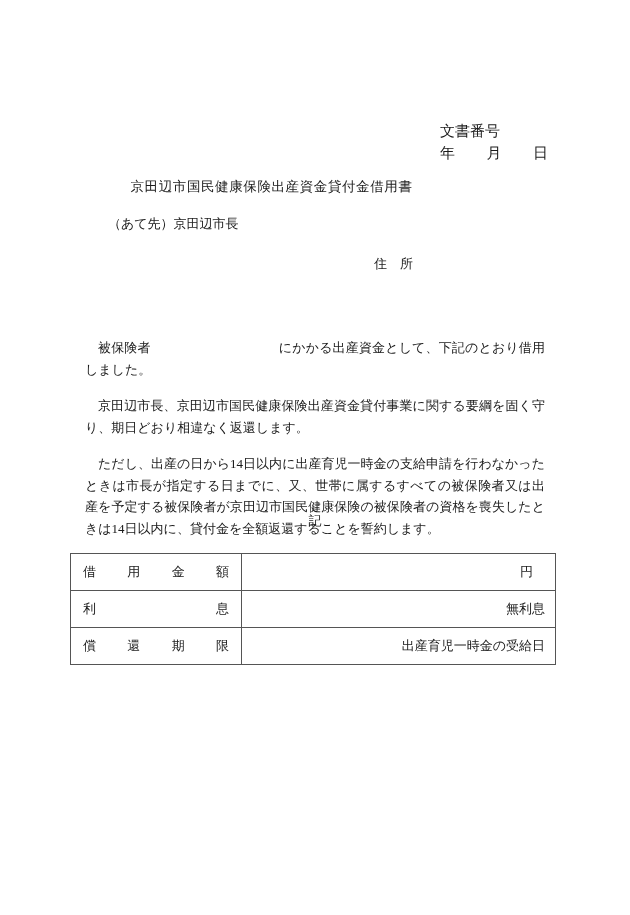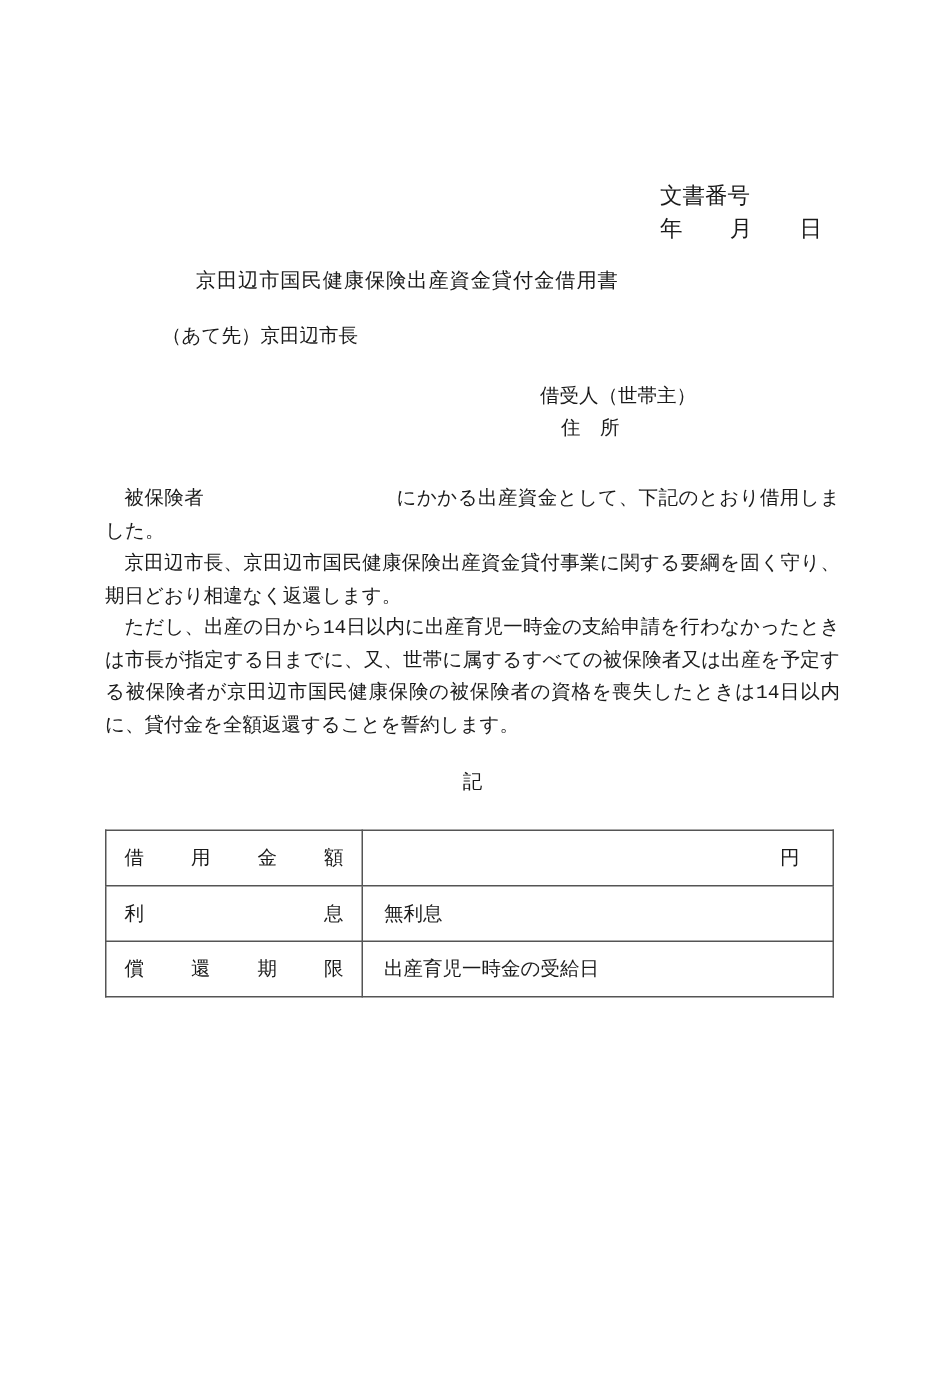--- a/index.html
+++ b/index.html
@@ -94,23 +94,22 @@
   .body-text {
     position: absolute;
     left: 70px;
     top: 322px;
     width: 490px;
     font-size: 13px;
     line-height: 21.5px;
     text-align: justify;
   }
   .body-text p {
-    margin: 0;
+    margin: 15px;
     text-indent: 1em;
-    font-family: Liberation Mono, monospace;
   }
   .blank-fill {
     display: inline-block;
     width: 128px;
   }
 
   
   .ki {
     position: absolute;
     left: 0;
@@ -142,21 +141,21 @@
   .loan-table td.label .spread {
     display: flex;
     justify-content: space-between;
     width: 100%;
   }
   .loan-table td.value-right {
     text-align: right;
     padding-right: 22px;
   }
   .loan-table td.value-left {
-    text-align: left;
+    text-align: right;
     padding-left: 14px;
   }
 
   
   .footnote {
     position: absolute;
     left: 83px;
     top: 680px;
     font-size: 13px;
     white-space: nowrap;
@@ -177,21 +176,20 @@
       <span class="gap"></span>
       <span>日</span>
     </div>
   </div>
 
   <div class="doc-title">京田辺市国民健康保険出産資金貸付金借用書</div>
 
   <div class="addressee">（あて先）京田辺市長</div>
 
   <div class="borrower">
-    <div>借受人（世帯主）</div>
     <div>
       <span class="indent"></span><span>住　所</span>
     </div>
   </div>
 
   <div class="body-text">
     <p><span>被保険者</span><span class="blank-fill"></span><span>にかかる出産資金として、下記のとおり借用しました。</span></p>
     <p>京田辺市長、京田辺市国民健康保険出産資金貸付事業に関する要綱を固く守り、期日どおり相違なく返還します。</p>
     <p>ただし、出産の日から14日以内に出産育児一時金の支給申請を行わなかったときは市長が指定する日までに、又、世帯に属するすべての被保険者又は出産を予定する被保険者が京田辺市国民健康保険の被保険者の資格を喪失したときは14日以内に、貸付金を全額返還することを誓約します。</p>
   </div>

